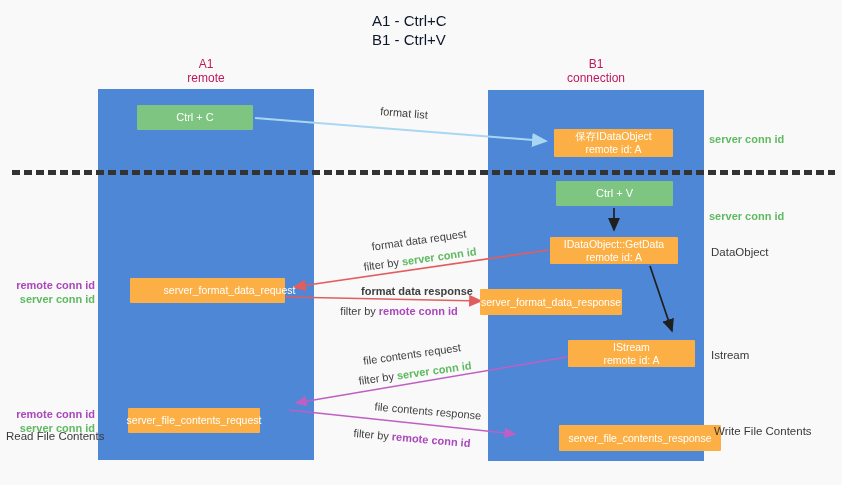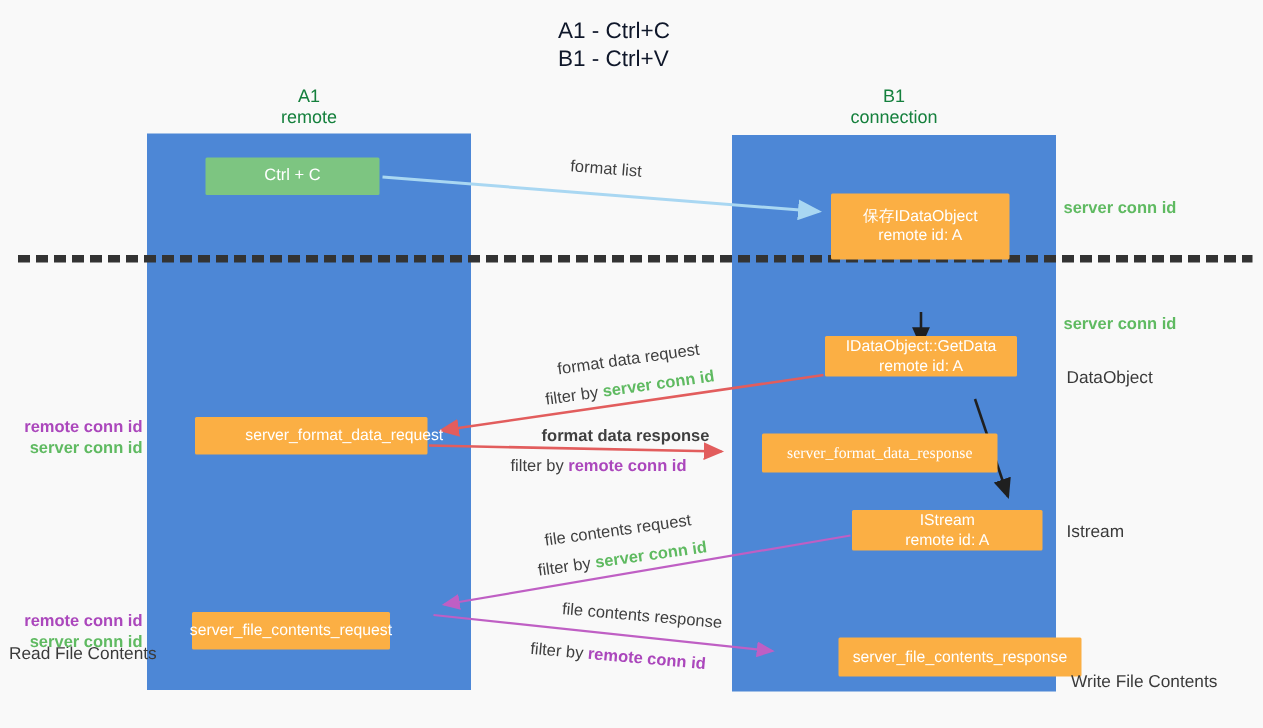--- a/index.html
+++ b/index.html
@@ -2,45 +2,45 @@
 <html><head>
 <meta charset="utf-8">
 <style>
   * { margin:0; padding:0; box-sizing:border-box; }
   html,body { width:842px; height:485px; }
   body { font-family:"Liberation Sans", sans-serif; background:#f9f9f9; position:relative; overflow:hidden; }
   #canvas { position:absolute; inset:0; width:842px; height:485px; }
 
   .title { position:absolute; left:372px; top:11px; font-size:15px; line-height:19px; color:#0f172a; }
 
-  .lane-header { position:absolute; top:57px; width:216px; text-align:center; font-size:12px; line-height:14px; color:#15803d; }
+  .lane-header { position:absolute; top:57px; width:216px; text-align:center; font-size:12px; line-height:14px; color:#be185d; }
   .lane-header.left { left:98px; }
   .lane-header.right { left:488px; }
 
   .lane { position:absolute; background:#4d87d6; z-index:1; }
   .lane.left  { left:98px;  top:89px; width:216px; height:371px; }
   .lane.right { left:488px; top:90px; width:216px; height:371px; }
 
   .dotted-line { position:absolute; left:12px; top:170px; width:823px; height:5px; z-index:2;
     background:repeating-linear-gradient(90deg,#333 0 8px,transparent 8px 12px); }
 
   svg.arrows { position:absolute; left:0; top:0; z-index:2; }
 
   .node { position:absolute; z-index:3; color:#fff; display:flex; flex-direction:column;
     align-items:center; justify-content:center; text-align:center;
     font-size:10.5px; line-height:13px; border-radius:1px; }
   .node.green  { background:#7dc581; font-size:11px; }
   .node.orange { background:#fbaf44; }
 
   .n-ctrl-c   { left:137px; top:105px; width:116px; height:25px; }
-  .n-save     { left:554px; top:129px; width:119px; height:44px; }
+  .n-save     { left:554px; top:129px; width:119px; height:28px; }
   .n-ctrl-v   { left:556px; top:181px; width:117px; height:25px; }
-  .n-getdata  { left:550px; top:224px; width:128px; height:27px; }
+  .n-getdata  { left:550px; top:237px; width:128px; height:27px; }
   .n-freq     { left:130px; top:278px; width:155px; height:25px;padding-left:44px; }
-  .n-fresp    { left:508px; top:289px; width:157px; height:26px;font-family:Liberation Serif, serif; }
+  .n-fresp    { left:480px; top:289px; width:142px; height:26px; }
   .n-istream  { left:568px; top:340px; width:127px; height:27px; }
   .n-fcreq    { left:128px; top:408px; width:132px; height:25px; }
   .n-fcresp   { left:523px; top:425px; width:162px; height:26px;margin-left:36px; }
 
   .flow-label { position:absolute; z-index:3; font-size:11px; color:#3f3f3f; white-space:nowrap;
     transform:translate(-50%,-50%); }
   .rot-neg { transform:translate(-50%,-50%) rotate(-8deg); }
   .rot-pos5 { transform:translate(-50%,-50%) rotate(5deg); }
   .rot-pos4 { transform:translate(-50%,-50%) rotate(4.5deg); }
 
@@ -103,20 +103,23 @@
 
   <div class="node green n-ctrl-c">
     <div>Ctrl + C</div>
   </div>
 
   <div class="node orange n-save">
     <div>保存IDataObject</div>
     <div>remote id: A</div>
   </div>
 
+  <div class="node green n-ctrl-v">
+    <div>Ctrl + V</div>
+  </div>
 
   <div class="node orange n-getdata">
     <div>IDataObject::GetData</div>
     <div>remote id: A</div>
   </div>
 
   <div class="node orange n-freq">
     <div>server_format_data_request</div>
   </div>
 
@@ -156,21 +159,21 @@
 
   <div class="flow-label rot-pos5" style="left:428px; top:411px;">file contents response</div>
   <div class="flow-label rot-pos5" style="left:412px; top:438px;">
     <span>filter by </span><span class="purple-t">remote conn id</span>
   </div>
 
   <div class="side-label bold-green" style="left:709px; top:133px;">server conn id</div>
   <div class="side-label bold-green" style="left:709px; top:210px;">server conn id</div>
   <div class="side-label" style="left:711px; top:246px;">DataObject</div>
   <div class="side-label" style="left:711px; top:349px;">Istream</div>
-  <div class="side-label" style="left:714px; top:449px;">Write File Contents</div>
+  <div class="side-label" style="left:714px; top:425px;">Write File Contents</div>
 
   <div class="conn-pair" style="top:278px;">
     <div class="purple-t">remote conn id</div>
     <div class="green-t">server conn id</div>
   </div>
 
   <div class="side-label" style="left:6px; top:391px;margin-top:39px;">Read File Contents</div>
   <div class="conn-pair" style="top:407px;">
     <div class="purple-t">remote conn id</div>
     <div class="green-t">server conn id</div>

